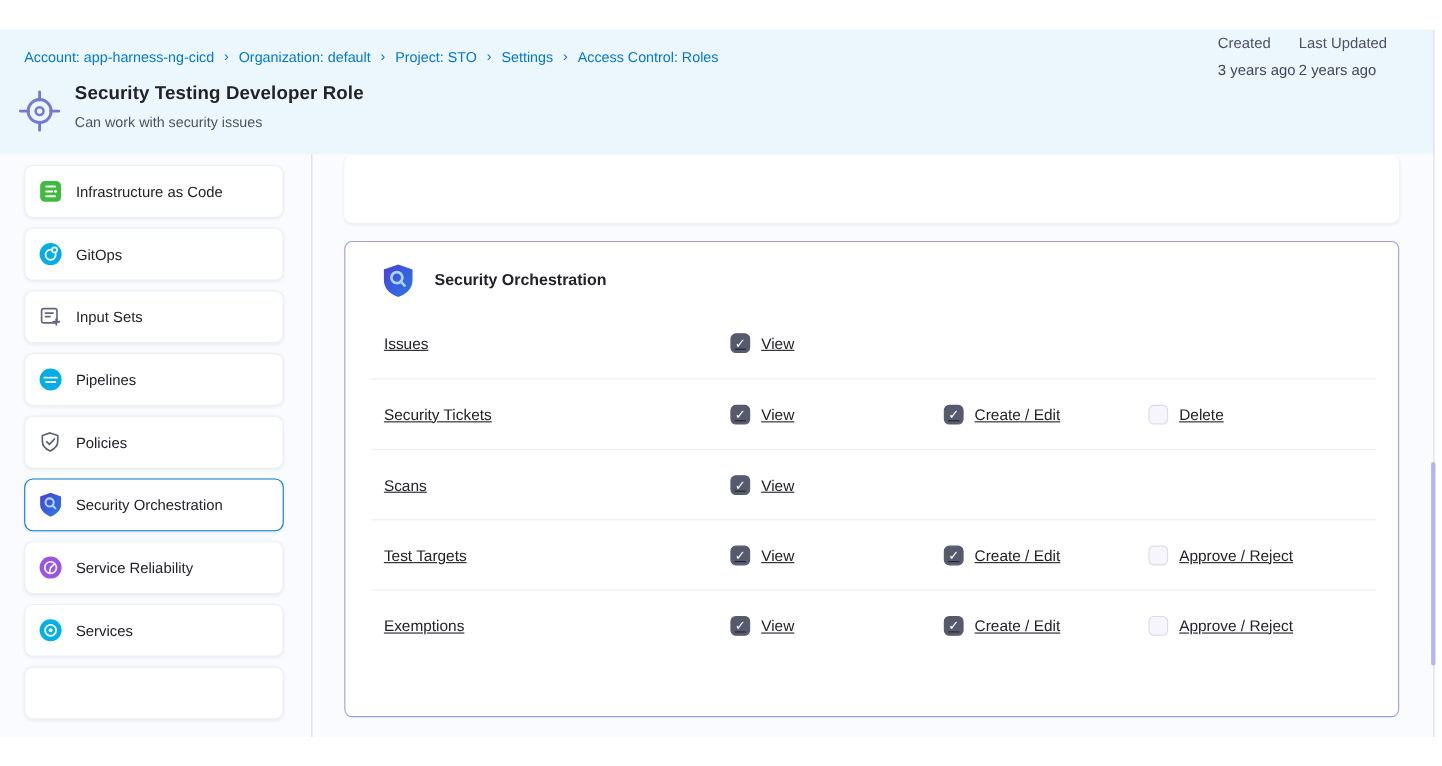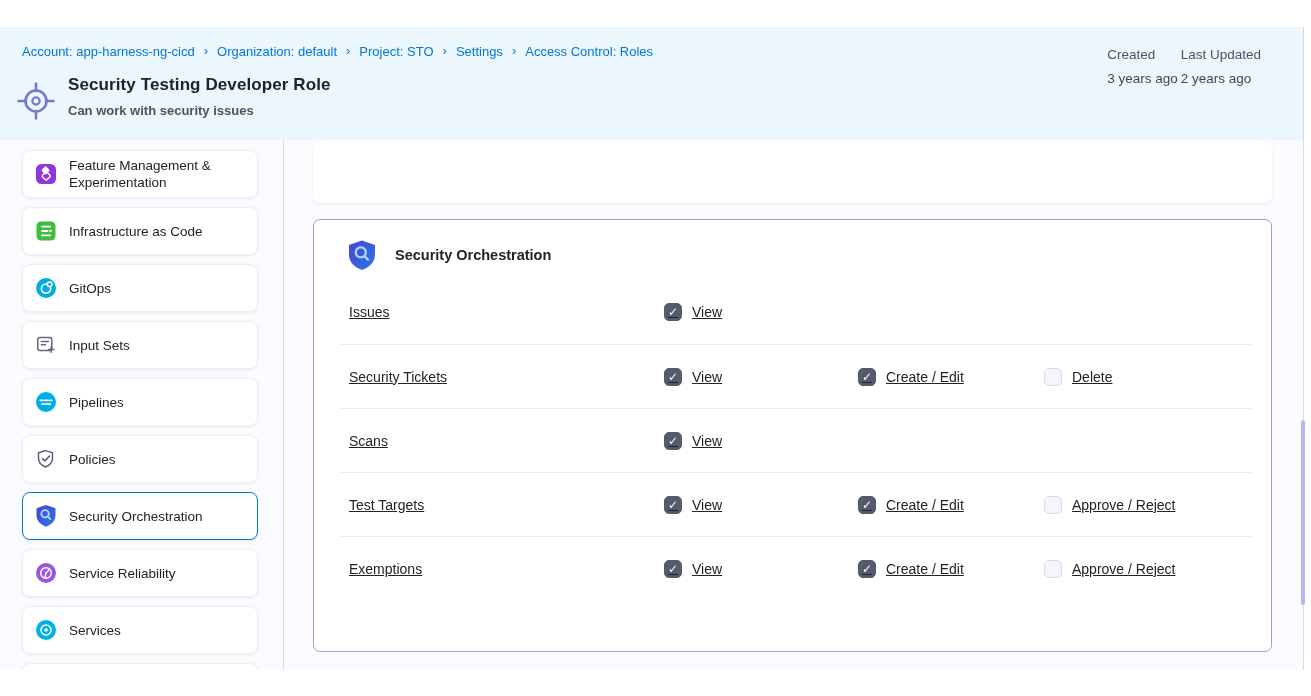--- a/index.html
+++ b/index.html
@@ -18,22 +18,22 @@
   
   .band{position:absolute;left:0;top:27px;width:1303px;height:113px;background:var(--band-bg);}
   .breadcrumb{position:absolute;left:22px;top:17px;font-size:13px;color:var(--accent);
     display:flex;align-items:center;gap:9px;white-space:nowrap;}
   .crumb{cursor:pointer;}
   .crumb-sep{font-size:13px;color:var(--accent);transform:translateY(-1px);}
   .hdr-row{position:absolute;left:14px;top:48px;display:flex;align-items:flex-start;}
   .role-icon{width:44px;height:44px;margin-top:4px;flex:0 0 auto;}
   .titles{margin-left:10px;}
   .page-title{font-size:17px;font-weight:700;color:var(--ink);letter-spacing:.1px;text-align:center;}
-  .page-subtitle{margin-top:8px;font-size:13px;color:var(--ink-soft);font-weight:bold;}
-  .meta{position:absolute;top:20px;right:42px;display:flex;align-items:flex-end;gap:1px;color:var(--ink-soft);}
+  .page-subtitle{margin-top:8px;font-size:13px;color:var(--ink-soft);}
+  .meta{position:absolute;top:5px;right:42px;display:flex;align-items:flex-end;gap:1px;color:var(--ink-soft);}
   .meta-block{display:flex;flex-direction:column;gap:9px;font-size:13.5px;}
   .meta-label{color:#4e5166;}
   .meta-value{color:#44475c;}
   .meta-divider{width:1px;background:#c6cad9;}
 
   
   .body{position:absolute;left:0;top:140px;width:1303px;height:530px;background:#fafbfe;overflow:hidden;}
   .sidebar{position:absolute;left:22px;top:10px;width:236px;display:flex;flex-direction:column;gap:9px;}
   .side-card{background:#fff;border:1px solid #eeeff5;border-radius:8px;min-height:48px;
     padding:5px 12px;display:flex;align-items:center;gap:12px;cursor:pointer;
@@ -112,30 +112,20 @@
         <span class="meta-value">2 years ago</span>
       </div>
     </div>
   </div>
 
   <div class="body">
     <aside class="sidebar">
         <div class="side-card">
         <span class="icn">
             <svg width="22" height="22" viewBox="0 0 22 22">
-              <rect x="1" y="1" width="20" height="20" rx="5.5" fill="#9036dd"></rect>
-              <rect x="7.4" y="4.2" width="6.4" height="6.4" rx="1.3" fill="#fff" transform="rotate(45 10.6 7.4)"></rect>
-              <rect x="8" y="9.8" width="6.4" height="6.4" rx="1.3" fill="none" stroke="#fff" stroke-width="1.4" transform="rotate(45 11.2 13)"></rect>
-            </svg>
-          </span>
-        <span class="side-label">Feature Management &amp; Experimentation</span>
-      </div>
-        <div class="side-card">
-        <span class="icn">
-            <svg width="22" height="22" viewBox="0 0 22 22">
               <rect x="1.5" y="1.5" width="19" height="19" rx="4.5" fill="#3fbb3f"></rect>
               <path d="M7 6.6 h8 M7 11 h5.5 M7 15.4 h8" stroke="#fff" stroke-width="1.8" stroke-linecap="round"></path>
               <circle cx="15.5" cy="11" r="1.3" fill="#fff"></circle>
             </svg>
           </span>
         <span class="side-label">Infrastructure as Code</span>
       </div>
         <div class="side-card">
         <span class="icn">
             <svg width="22" height="22" viewBox="0 0 22 22">

